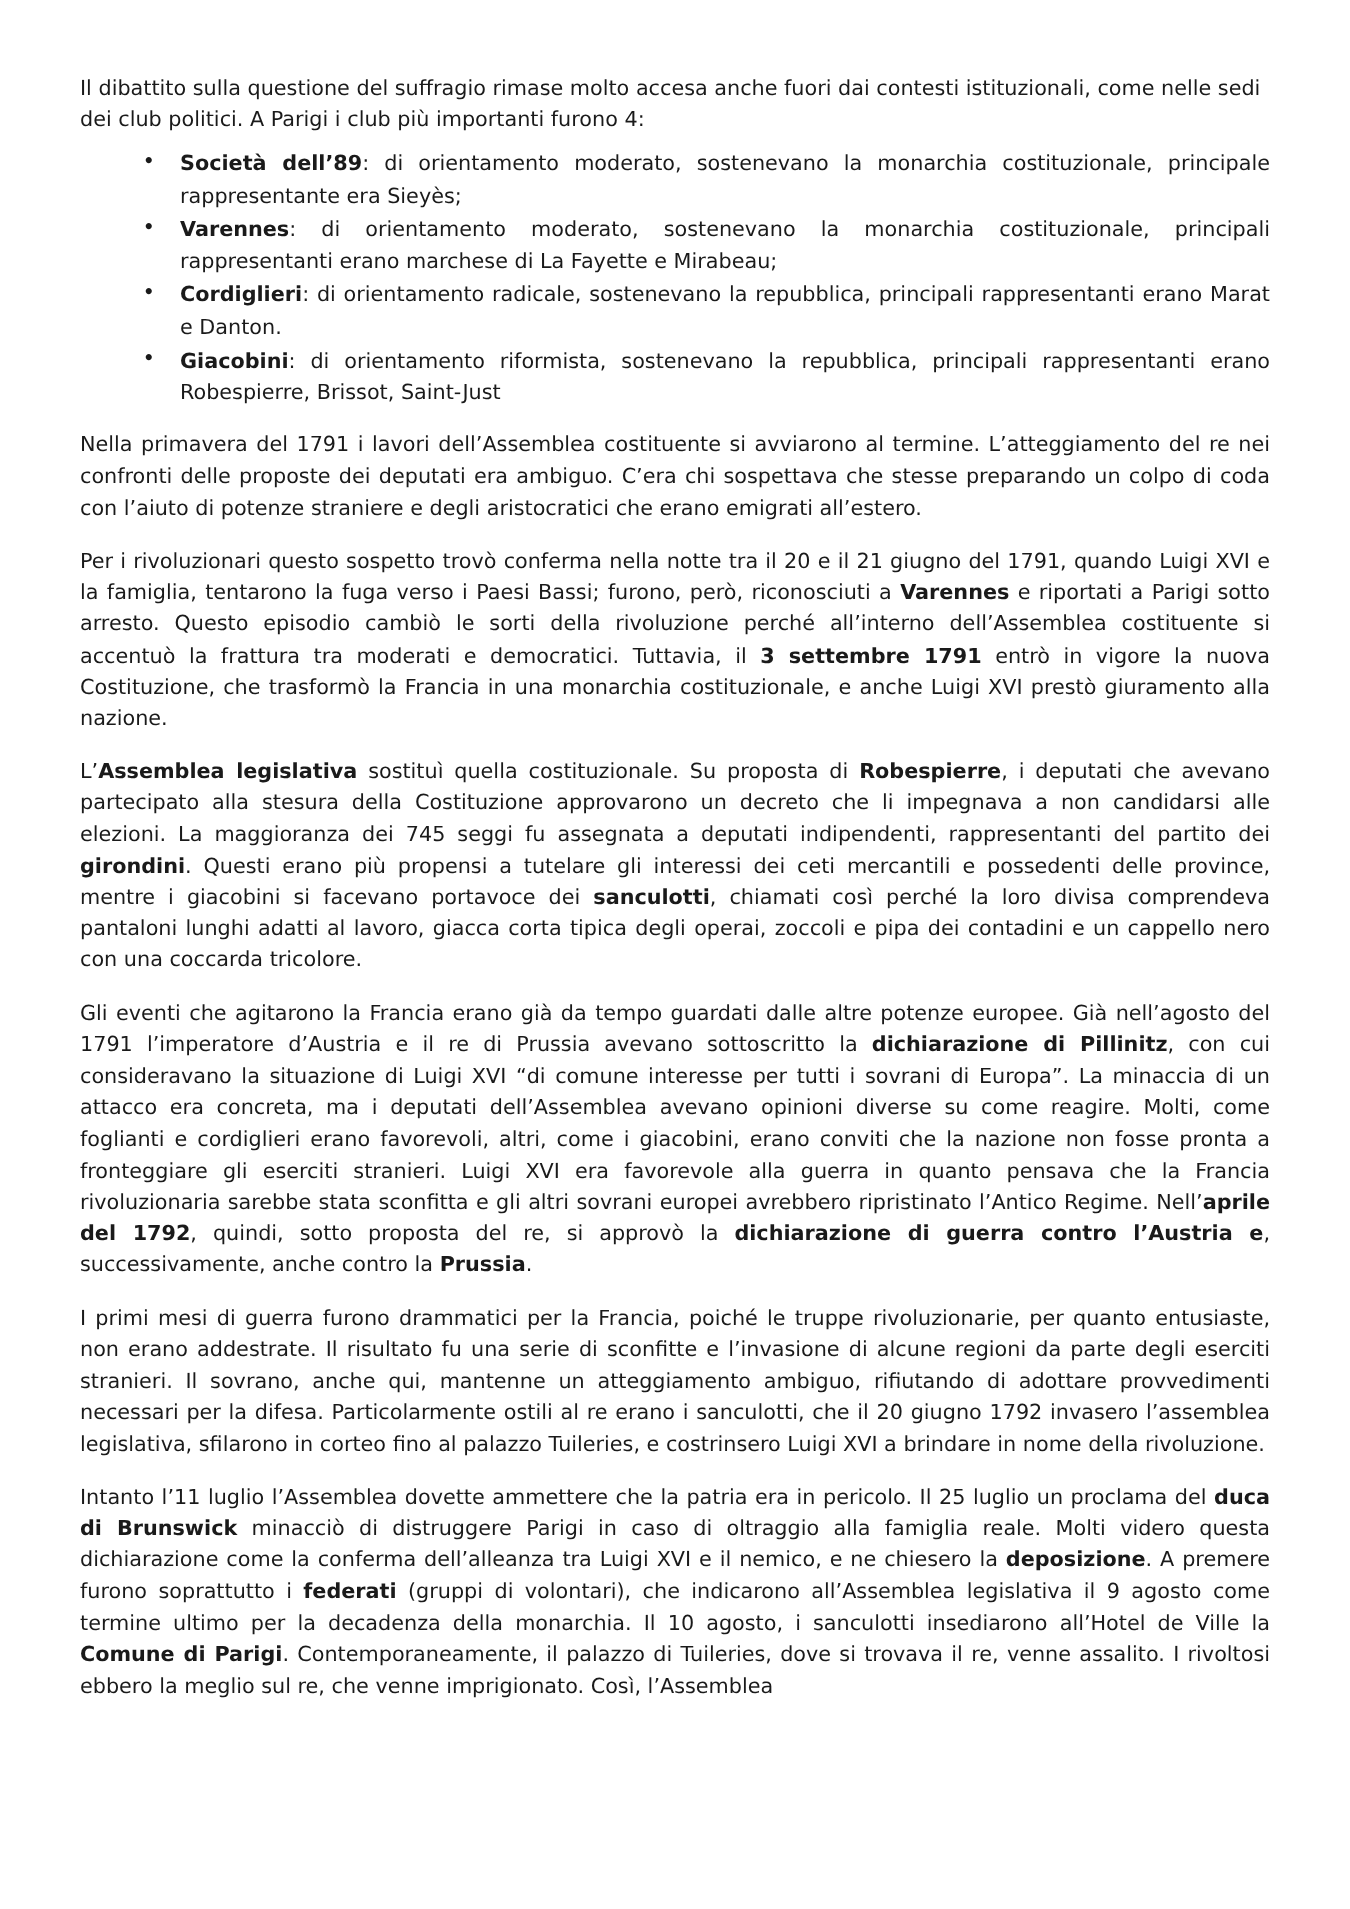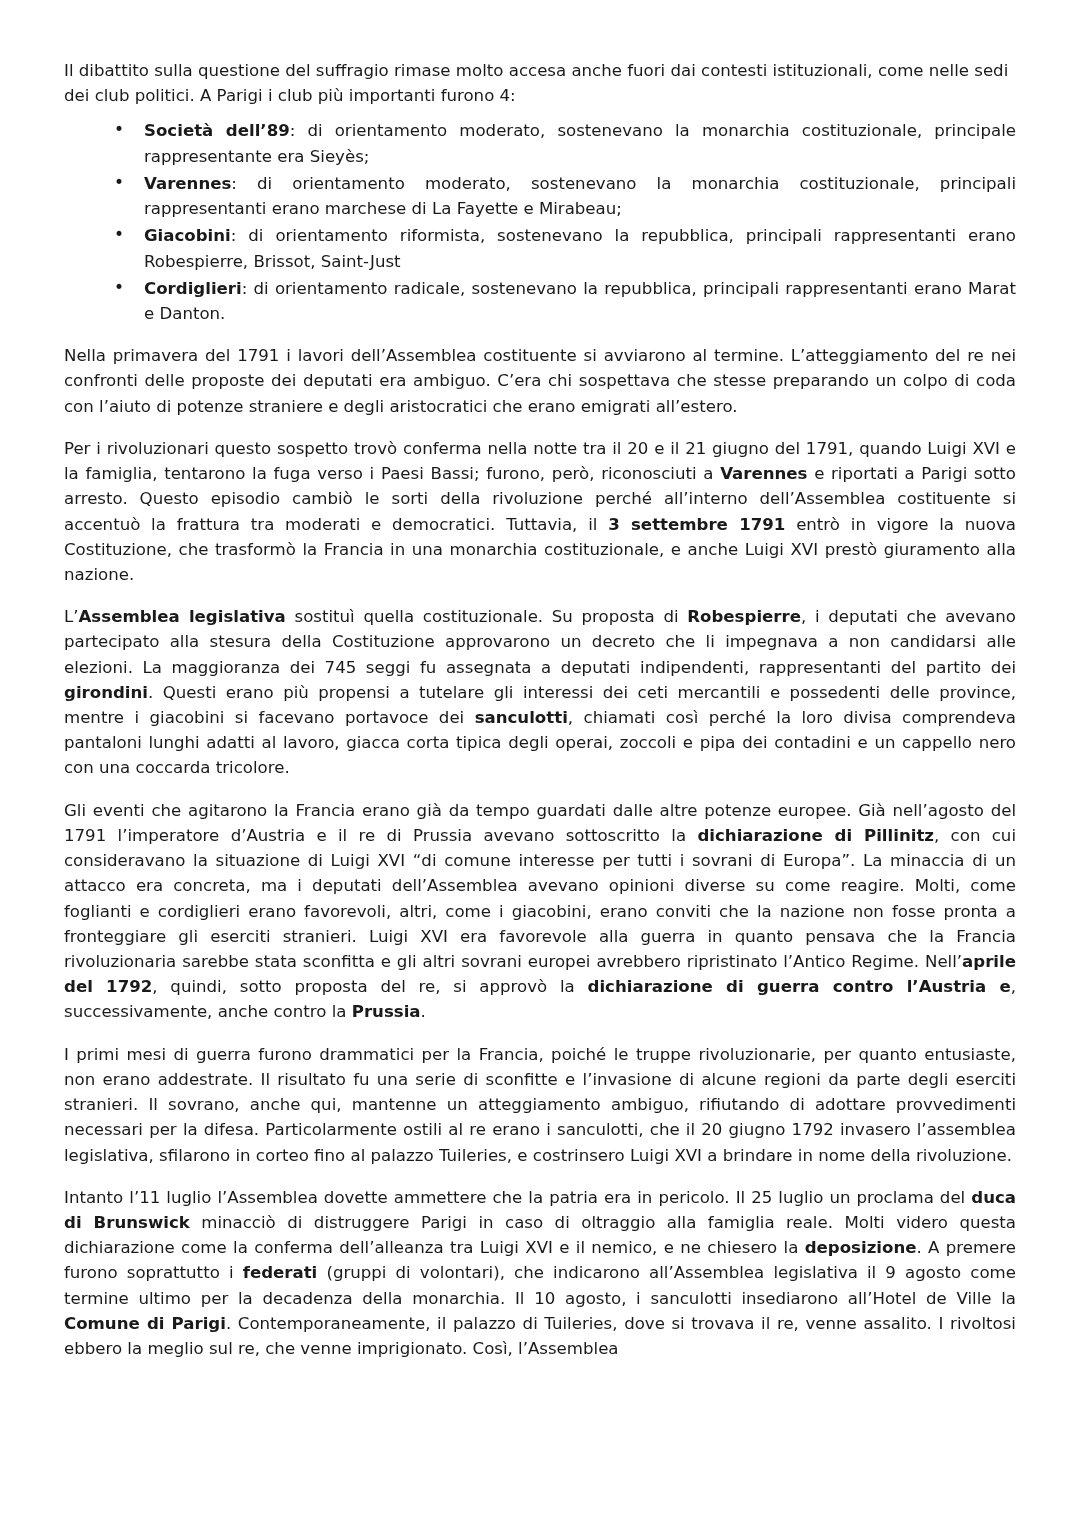--- a/index.html
+++ b/index.html
@@ -62,22 +62,22 @@
 <body>
 
 <div class="page">
   <div class="doc-body">
 
     <p class="intro">Il dibattito sulla questione del suffragio rimase molto accesa anche fuori dai contesti istituzionali, come nelle sedi dei club politici. A Parigi i club più importanti furono 4:</p>
 
     <ul class="club-list">
       <li><b>Società dell’89</b><span>: di orientamento moderato, sostenevano la monarchia costituzionale, principale rappresentante era Sieyès;</span></li>
       <li><b>Varennes</b><span>: di orientamento moderato, sostenevano la monarchia costituzionale, principali rappresentanti erano marchese di La Fayette e Mirabeau;</span></li>
+      <li><b>Cordiglieri</b><span>: di orientamento radicale, sostenevano la repubblica, principali rappresentanti erano Marat e Danton.</span></li>
       <li><b>Giacobini</b><span>: di orientamento riformista, sostenevano la repubblica, principali rappresentanti erano Robespierre, Brissot, Saint-Just</span></li>
-      <li><b>Cordiglieri</b><span>: di orientamento radicale, sostenevano la repubblica, principali rappresentanti erano Marat e Danton.</span></li>
     </ul>
 
     <p class="para">Nella primavera del 1791 i lavori dell’Assemblea costituente si avviarono al termine. L’atteggiamento del re nei confronti delle proposte dei deputati era ambiguo. C’era chi sospettava che stesse preparando un colpo di coda con l’aiuto di potenze straniere e degli aristocratici che erano emigrati all’estero.</p>
 
     <p class="para"><span>Per i rivoluzionari questo sospetto trovò conferma nella notte tra il 20 e il 21 giugno del 1791, quando Luigi XVI e la famiglia, tentarono la fuga verso i Paesi Bassi; furono, però, riconosciuti a </span><b>Varennes</b><span> e riportati a Parigi sotto arresto. Questo episodio cambiò le sorti della rivoluzione perché all’interno dell’Assemblea costituente si accentuò la frattura tra moderati e democratici. Tuttavia, il </span><b>3 settembre 1791</b><span> entrò in vigore la nuova Costituzione, che trasformò la Francia in una monarchia costituzionale, e anche Luigi XVI prestò giuramento alla nazione.</span></p>
 
     <p class="para"><span>L’</span><b>Assemblea legislativa</b><span> sostituì quella costituzionale. Su proposta di </span><b>Robespierre</b><span>, i deputati che avevano partecipato alla stesura della Costituzione approvarono un decreto che li impegnava a non candidarsi alle elezioni. La maggioranza dei 745 seggi fu assegnata a deputati indipendenti, rappresentanti del partito dei </span><b>girondini</b><span>. Questi erano più propensi a tutelare gli interessi dei ceti mercantili e possedenti delle province, mentre i giacobini si facevano portavoce dei </span><b>sanculotti</b><span>, chiamati così perché la loro divisa comprendeva pantaloni lunghi adatti al lavoro, giacca corta tipica degli operai, zoccoli e pipa dei contadini e un cappello nero con una coccarda tricolore.</span></p>
 
     <p class="para"><span>Gli eventi che agitarono la Francia erano già da tempo guardati dalle altre potenze europee. Già nell’agosto del 1791 l’imperatore d’Austria e il re di Prussia avevano sottoscritto la </span><b>dichiarazione di Pillinitz</b><span>, con cui consideravano la situazione di Luigi XVI “di comune interesse per tutti i sovrani di Europa”. La minaccia di un attacco era concreta, ma i deputati dell’Assemblea avevano opinioni diverse su come reagire. Molti, come foglianti e cordiglieri erano favorevoli, altri, come i giacobini, erano conviti che la nazione non fosse pronta a fronteggiare gli eserciti stranieri. Luigi XVI era favorevole alla guerra in quanto pensava che la Francia rivoluzionaria sarebbe stata sconfitta e gli altri sovrani europei avrebbero ripristinato l’Antico Regime. Nell’</span><b>aprile del 1792</b><span>, quindi, sotto proposta del re, si approvò la </span><b>dichiarazione di guerra contro l’Austria e</b><span>, successivamente, anche contro la </span><b>Prussia</b><span>.</span></p>
 

